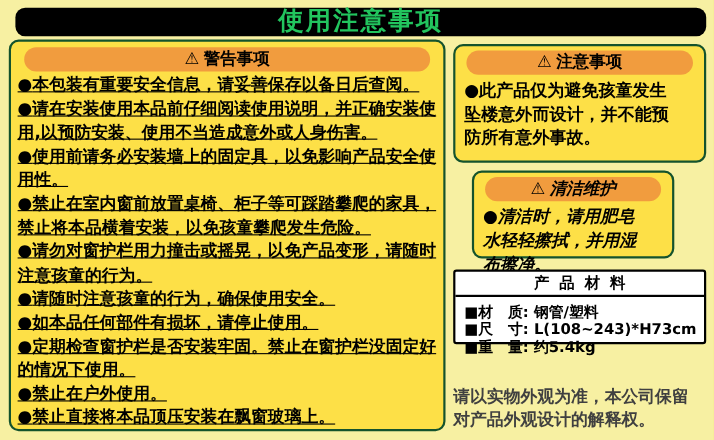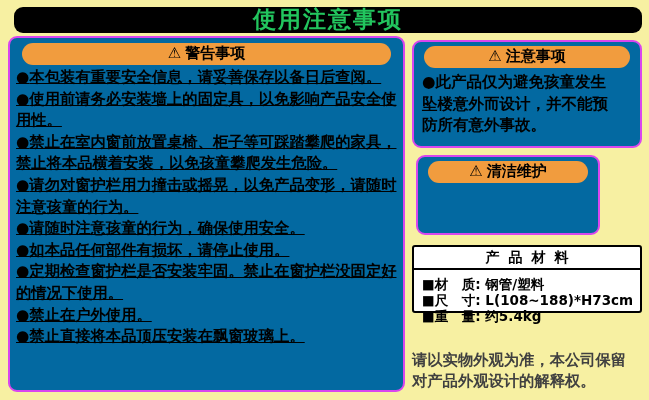--- a/index.html
+++ b/index.html
@@ -21,22 +21,22 @@
     border-radius: 9px;
     color: #22c55e;
     font-size: 23px;
     line-height: 25px;
     text-align: center;
     letter-spacing: 2px;
   }
 
   .panel {
     position: absolute;
-    background: #0369a1;
-    border: 2px solid #d946ef;
+    background: #fde047;
+    border: 2px solid #14532d;
     border-radius: 9px;
   }
 
   .pill {
     background: #F19C3E;
     border-radius: 11px;
     height: 22px;
     line-height: 21px;
     text-align: center;
     font-size: 15px;
@@ -45,21 +45,21 @@
   .pill .icon { margin-right: 4px; font-size: 15px; }
 
   .left-panel { left: 8px; top: 36px; width: 397px; height: 356px; }
   .left-panel .pill { margin: 5px 12px 0; }
   .left-panel .panel-body { padding: 2px 4px 0 6px; font-size: 15.3px; line-height: 21.6px; text-decoration: underline; }
 
   .item { margin: 0; text-align: left; }
   .bullet { margin-right: 0; }
 
   .caution-panel { left: 412px; top: 40px; width: 230px; height: 108px; }
-  .clean-panel   { left: 416px; top: 155px; width: 184px; height: 80px; }
+  .clean-panel   { left: 429px; top: 155px; width: 184px; height: 80px; font-style: italic; }
   .caution-panel .pill, .clean-panel .pill { margin: 4px 10px 0; }
   .caution-panel .panel-body, .clean-panel .panel-body {
     padding: 4px 20px 0 8px;
     font-size: 15.5px;
     line-height: 21.5px;
   }
 
   .material-box {
     position: absolute;
     left: 412px; top: 245px;
@@ -92,20 +92,21 @@
 <body>
 
 <div class="title-bar">使用注意事项</div>
 
 <section class="panel left-panel">
   <div class="pill">
     <span class="icon">⚠</span><span>警告事项</span>
   </div>
   <div class="panel-body">
     <p class="item"><span class="bullet">●</span><span>本包装有重要安全信息，请妥善保存以备日后查阅。</span></p>
+    <p class="item"><span class="bullet">●</span><span>请在安装使用本品前仔细阅读使用说明，并正确安装使用,以预防安装、使用不当造成意外或人身伤害。</span></p>
     <p class="item"><span class="bullet">●</span><span>使用前请务必安装墙上的固定具，以免影响产品安全使用性。</span></p>
     <p class="item"><span class="bullet">●</span><span>禁止在室内窗前放置桌椅、柜子等可踩踏攀爬的家具，禁止将本品横着安装，以免孩童攀爬发生危险。</span></p>
     <p class="item"><span class="bullet">●</span><span>请勿对窗护栏用力撞击或摇晃，以免产品变形，请随时注意孩童的行为。</span></p>
     <p class="item"><span class="bullet">●</span><span>请随时注意孩童的行为，确保使用安全。</span></p>
     <p class="item"><span class="bullet">●</span><span>如本品任何部件有损坏，请停止使用。</span></p>
     <p class="item"><span class="bullet">●</span><span>定期检查窗护栏是否安装牢固。禁止在窗护栏没固定好的情况下使用。</span></p>
     <p class="item"><span class="bullet">●</span><span>禁止在户外使用。</span></p>
     <p class="item"><span class="bullet">●</span><span>禁止直接将本品顶压安装在飘窗玻璃上。</span></p>
   </div>
 </section>
@@ -116,24 +117,27 @@
   </div>
   <div class="panel-body">
     <p class="item"><span class="bullet">●</span><span>此产品仅为避免孩童发生坠楼意外而设计，并不能预防所有意外事故。</span></p>
   </div>
 </section>
 
 <section class="panel clean-panel">
   <div class="pill">
     <span class="icon">⚠</span><span>清洁维护</span>
   </div>
+  <div class="panel-body">
+    <p class="item"><span class="bullet">●</span><span>清洁时，请用肥皂水轻轻擦拭，并用湿布擦净。</span></p>
+  </div>
 </section>
 
 <section class="material-box">
   <div class="material-title">产品材料</div>
   <div class="material-rows">
     <p>■材　质: 钢管/塑料</p>
-    <p>■尺　寸: L(108~188)*H73cm</p>
+    <p>■尺　寸: L(108~243)*H73cm</p>
     <p>■重　量: 约5.4kg</p>
   </div>
 </section>
 
 <p class="footer-note">请以实物外观为准，本公司保留对产品外观设计的解释权。</p>
 
 </body></html>

